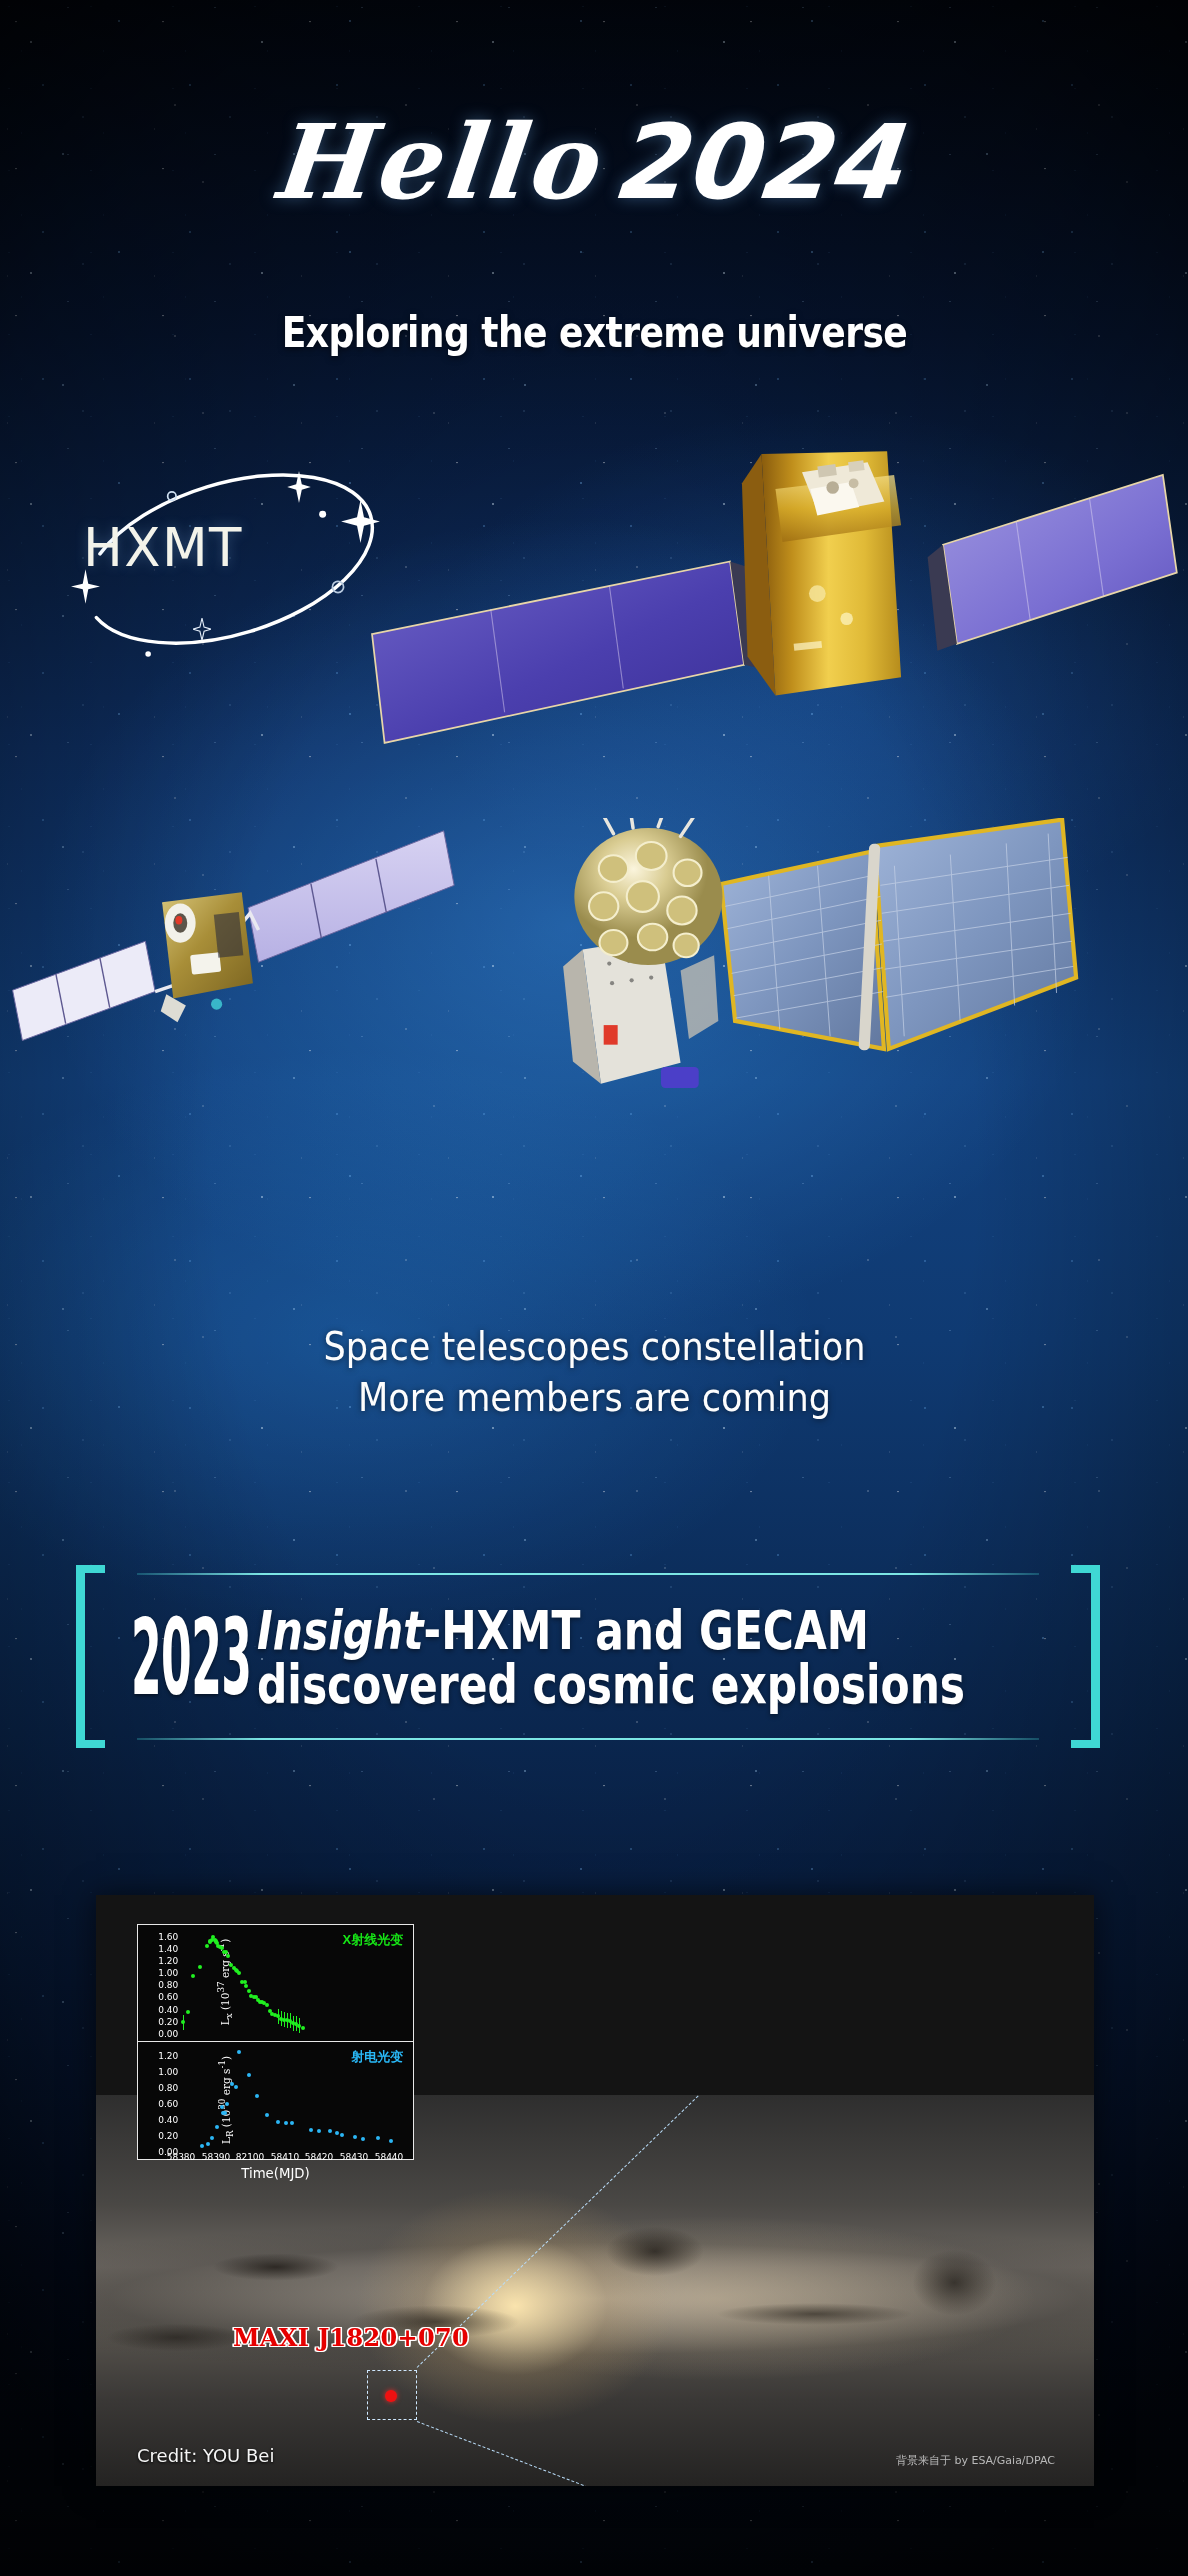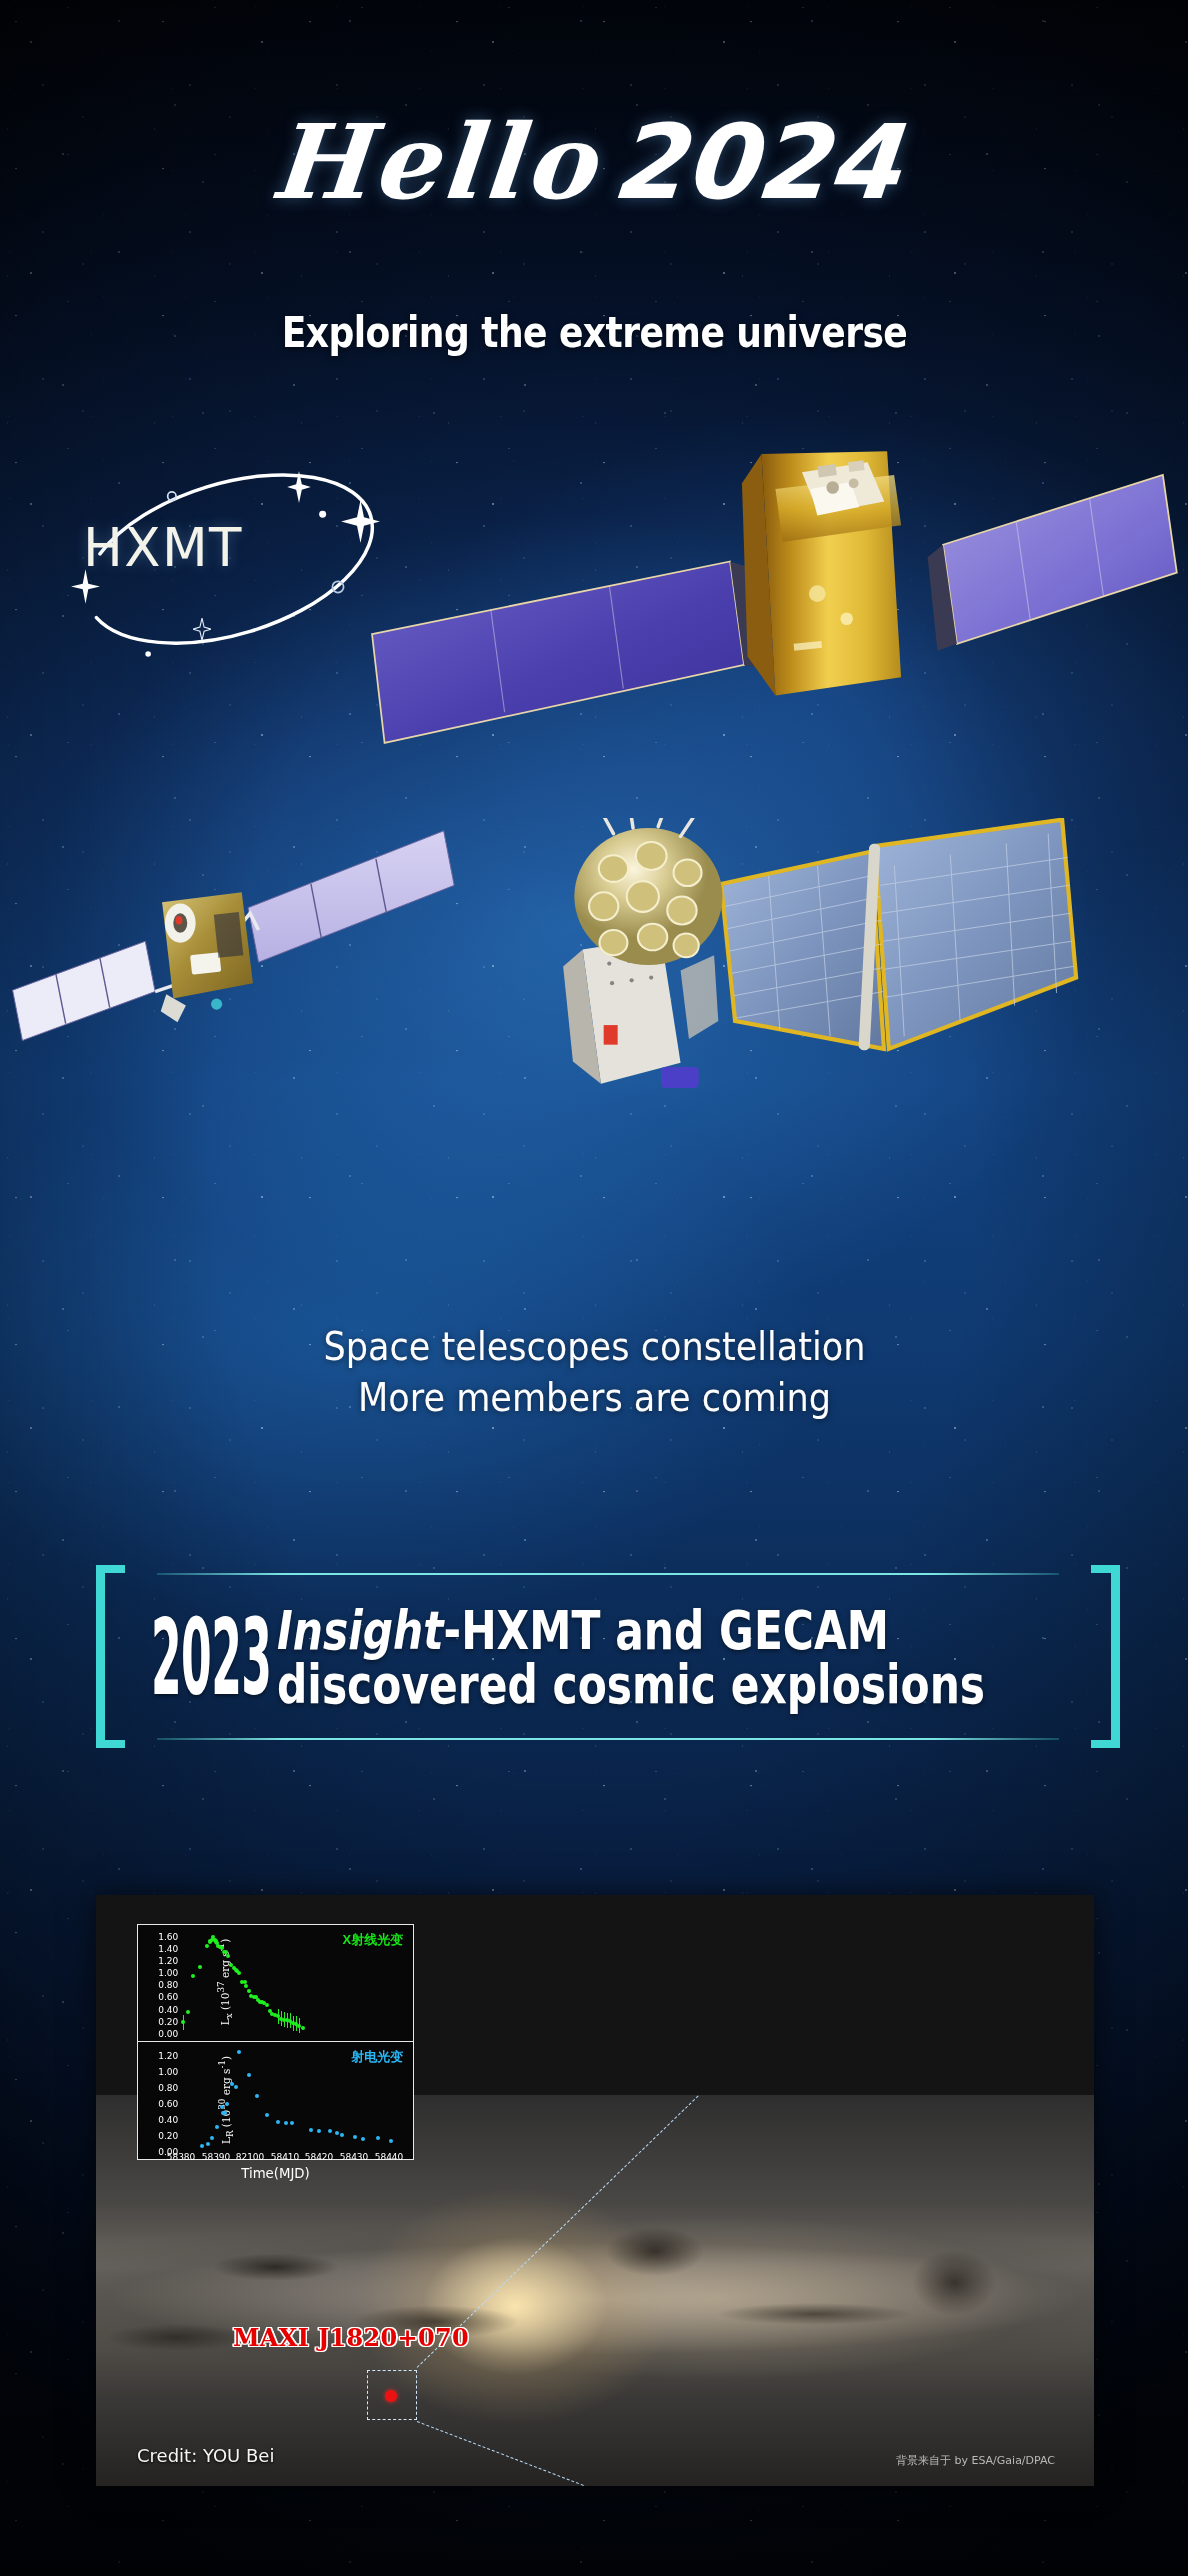--- a/index.html
+++ b/index.html
@@ -144,21 +144,21 @@
     font-size:39px;
     color:#fdfdfd;
     line-height:1.32;
     z-index:7;
     transform:scaleX(.9);
     text-shadow:0 1.4px 7px rgba(0,0,0,.5);
   }
 
   
   .banner{
-    position:absolute; left:96px; top:1565px;
+    position:absolute; left:76px; top:1565px;
     width:1024px; height:183px; z-index:7;
   }
   .bk{ position:absolute; background:#3fd8d4; }
   .bk.left-bar  { left:0;   top:4.2px;  width:9px; height:175px; }
   .bk.left-top  { left:0;   top:0;    width:29px; height:7.7px; }
   .bk.left-bot  { left:0;   top:175px;width:29px; height:7.7px; }
   .bk.right-bar { right:0;  top:4.2px;  width:9px; height:175px; }
   .bk.right-top { right:0;  top:0;    width:29px; height:7.7px; }
   .bk.right-bot { right:0;  top:175px;width:29px; height:7.7px; }
   .bline{ position:absolute; left:61px; right:61px; height:2.1px;

